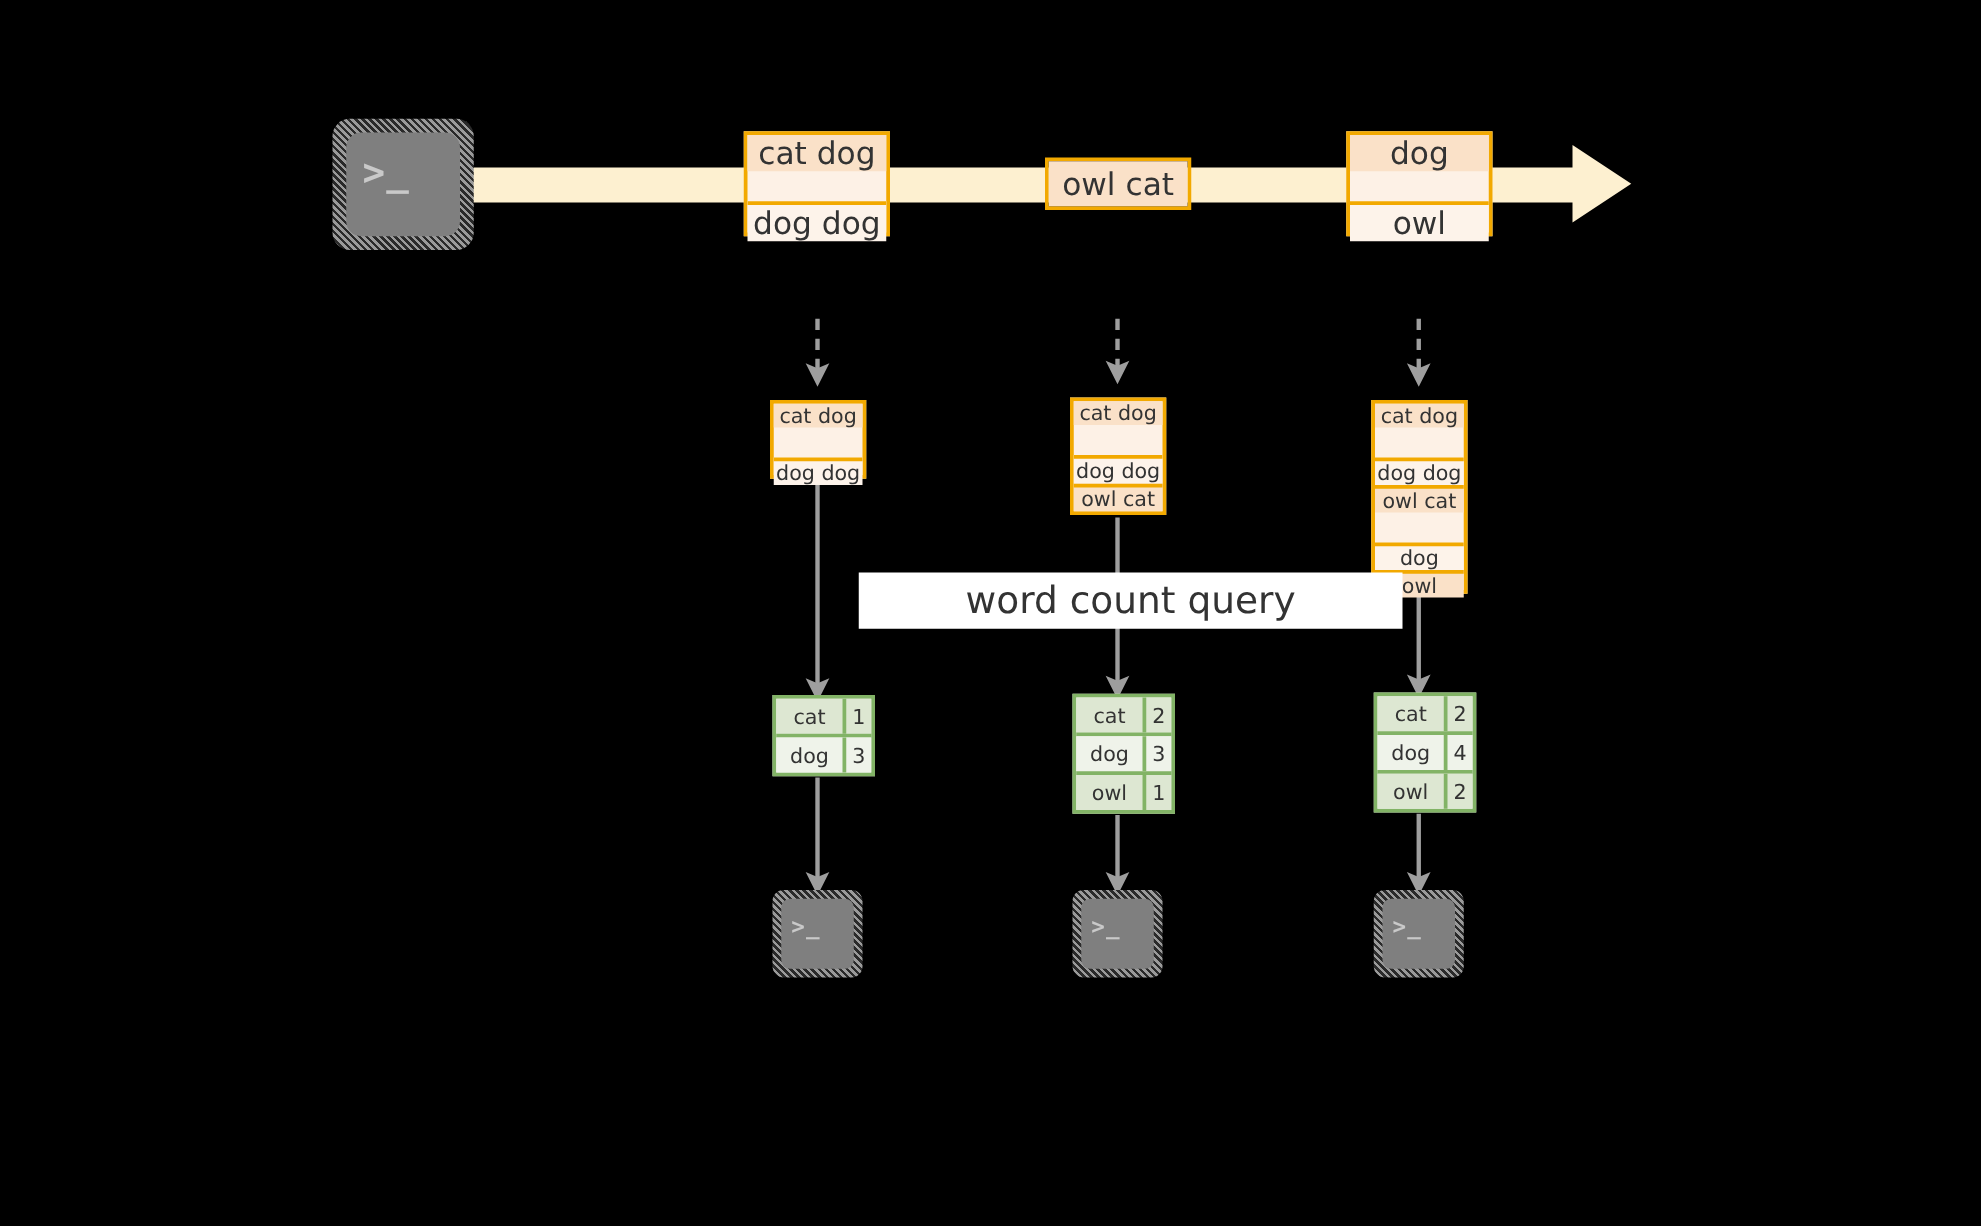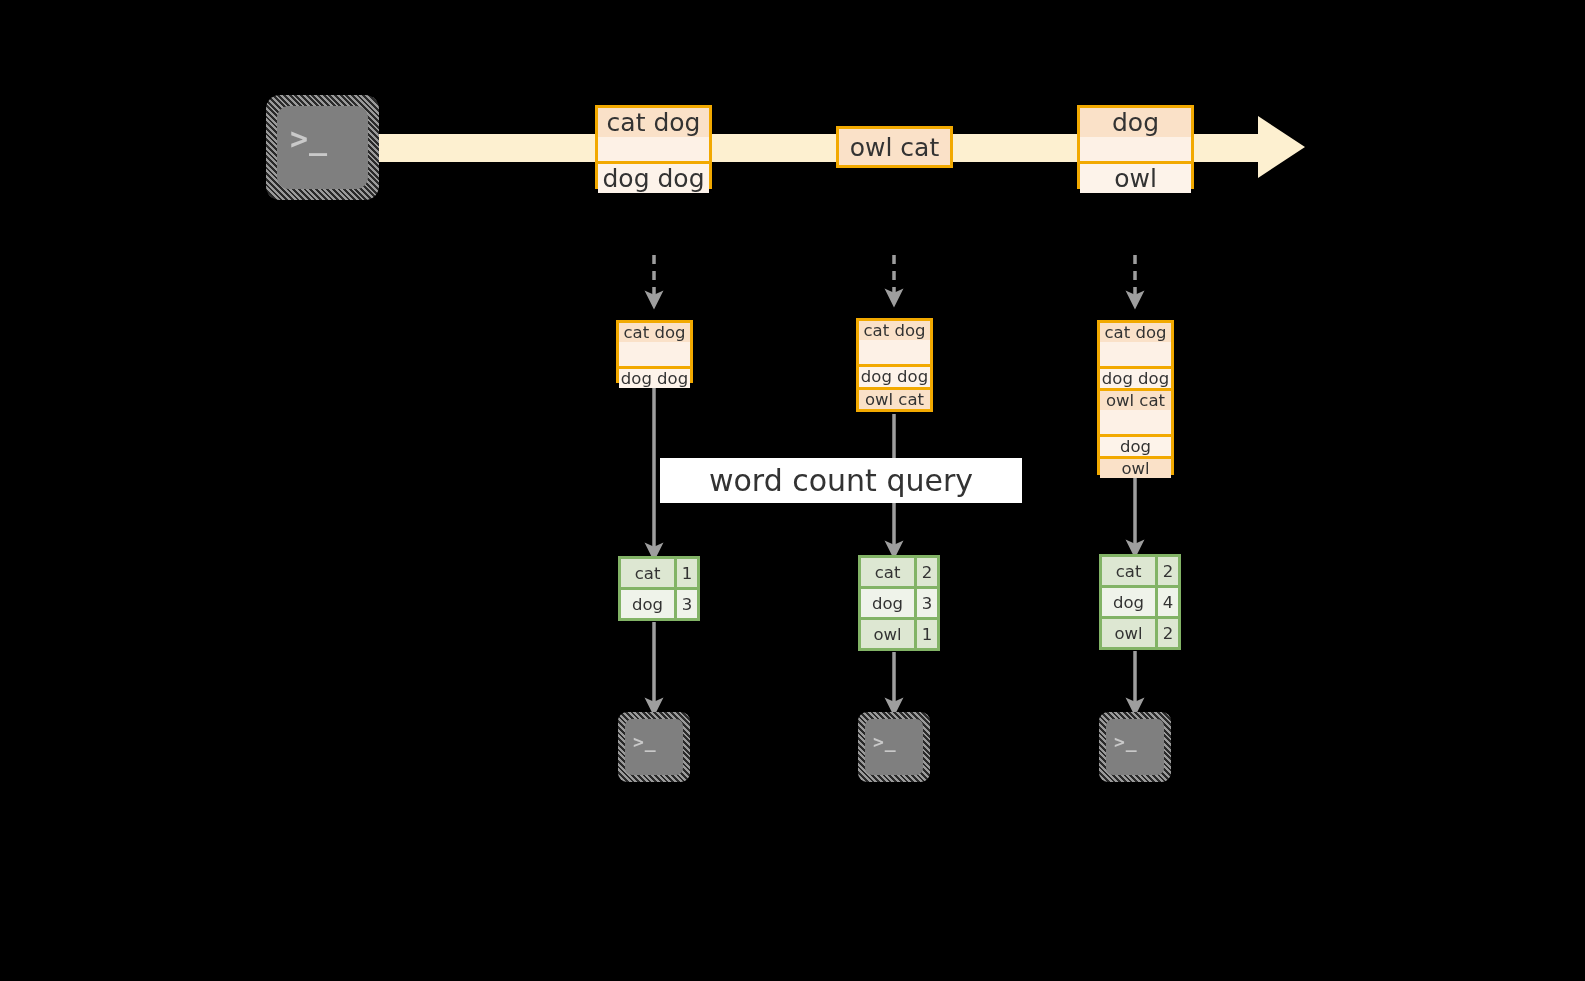--- a/index.html
+++ b/index.html
@@ -198,21 +198,21 @@
   </div>
 
   <div class="stack sm" style="left:1097px; top:320px; width:77px; height:155px;">
     <div class="cell shade-a">cat dog</div>
     <div class="cell shade-b">dog dog</div>
     <div class="cell shade-a">owl cat</div>
     <div class="cell shade-b">dog</div>
     <div class="cell shade-a">owl</div>
   </div>
 
-  <div class="querylabel" style="left:660px; top:458px; width:362px; height:45px;">word count query</div>
+  <div class="querylabel" style="left:687px; top:458px; width:435px; height:45px;">word count query</div>
 
   <div class="kvtable" style="left:618px; top:556px; width:82px; height:65px;">
     <div class="row shade-a">
       <div class="k">cat</div>
       <div class="v">1</div>
     </div>
     <div class="row shade-b">
       <div class="k">dog</div>
       <div class="v">3</div>
     </div>

